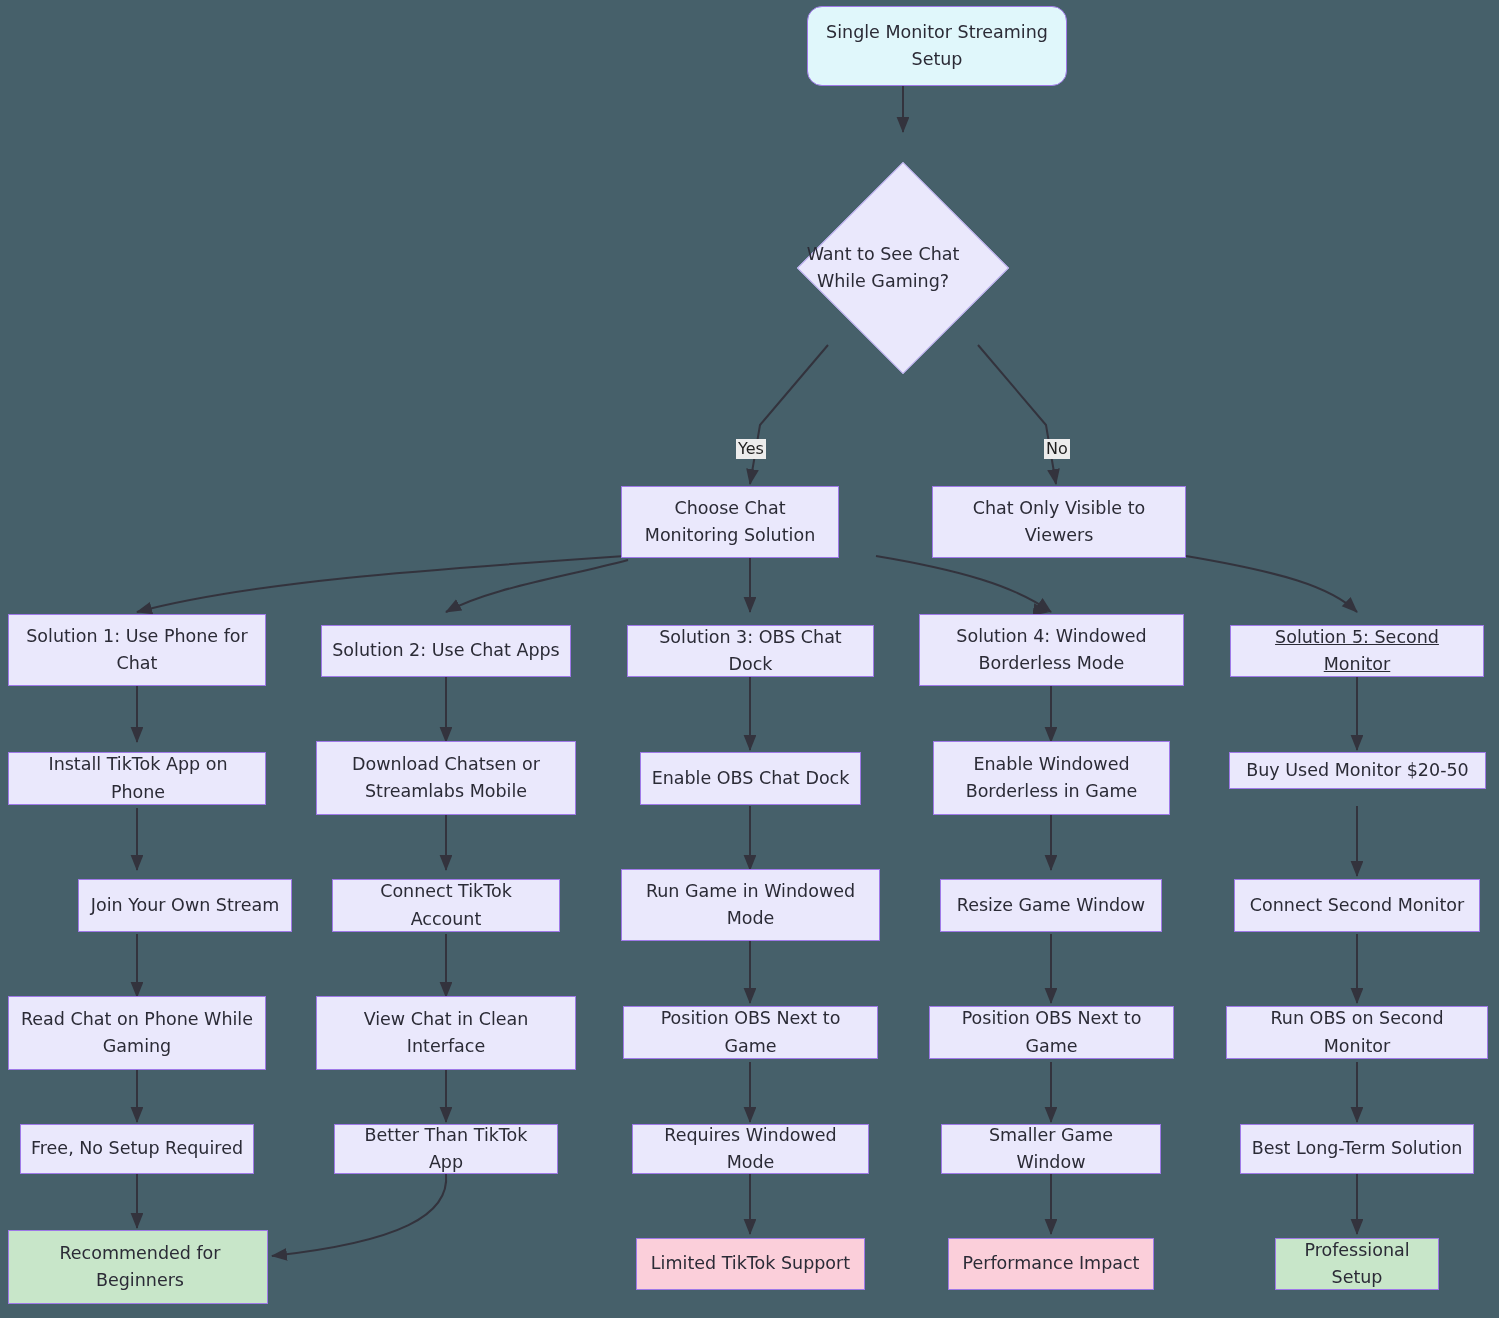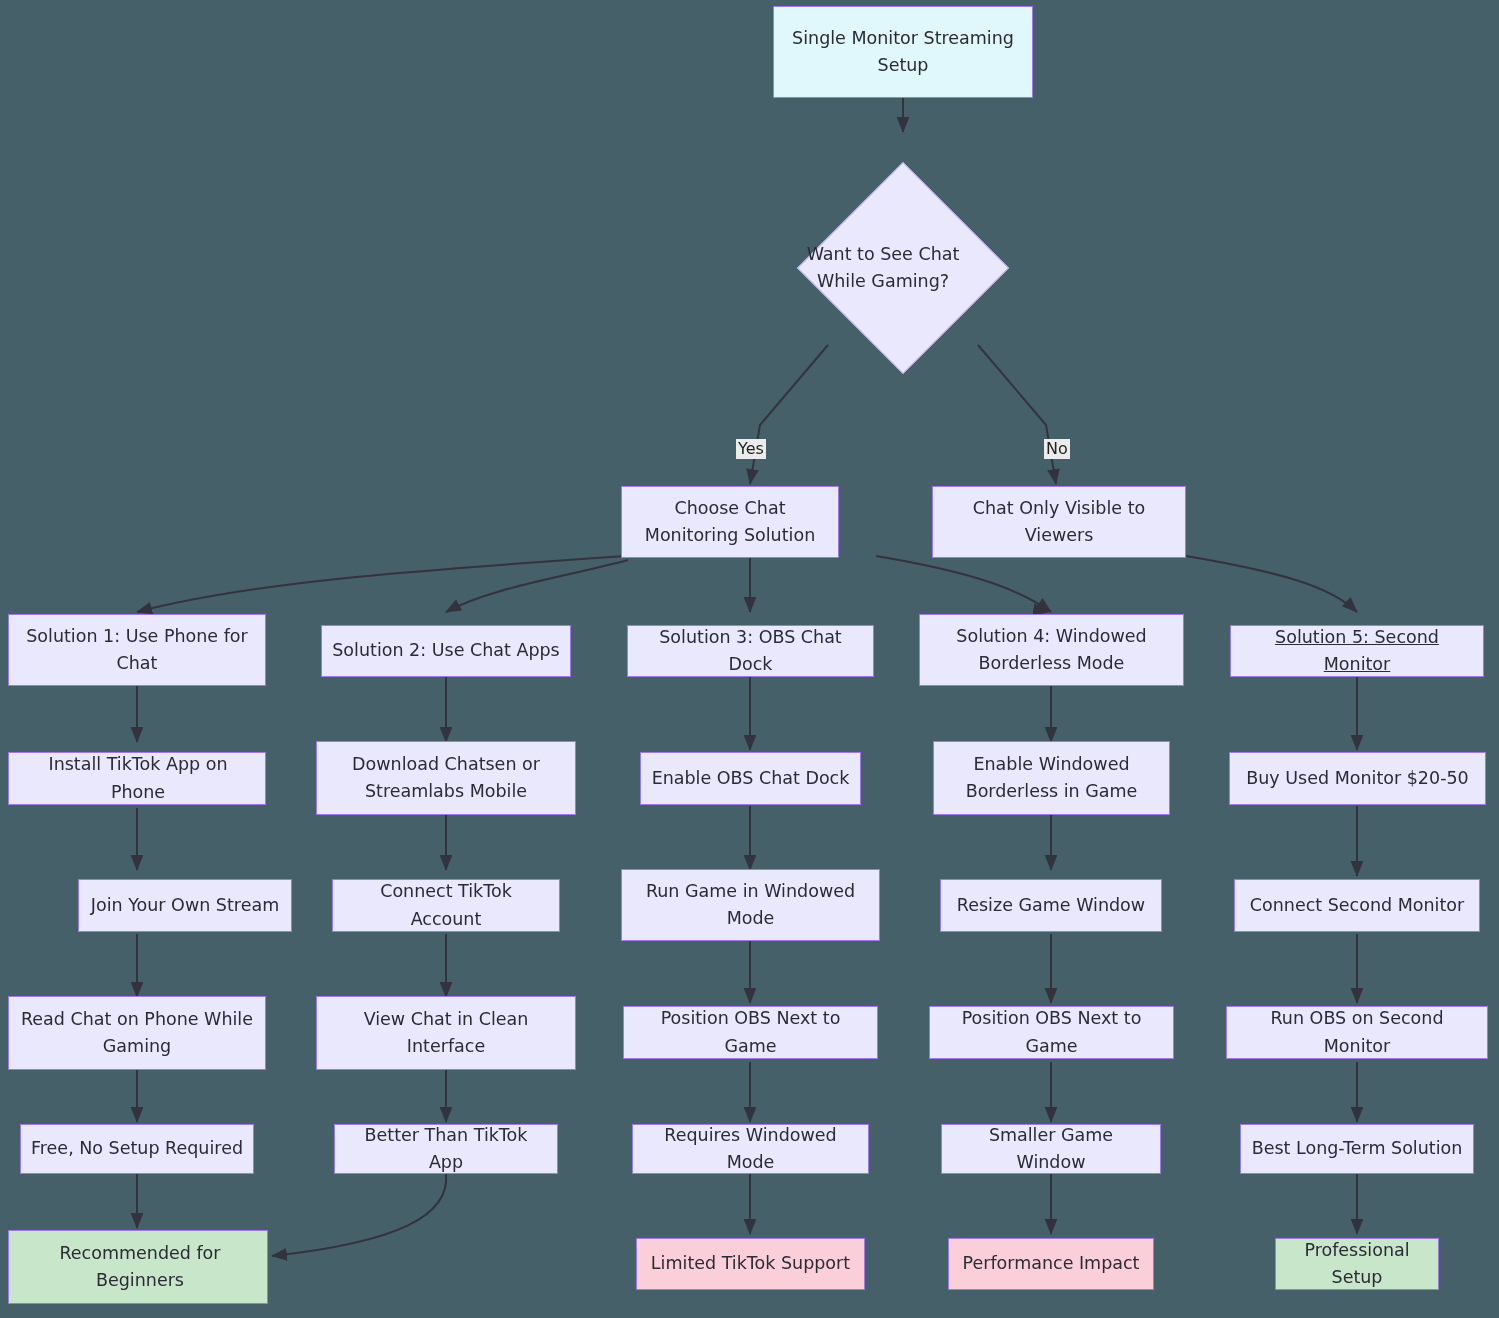--- a/index.html
+++ b/index.html
@@ -136,21 +136,21 @@
       <path d="M1051,1174 L1051,1234"></path>
 
       <path d="M1357,676 L1357,750"></path>
       <path d="M1357,806 L1357,876"></path>
       <path d="M1357,934 L1357,1003"></path>
       <path d="M1357,1062 L1357,1122"></path>
       <path d="M1357,1174 L1357,1234"></path>
     </g>
   </svg>
 
-  <div class="node start" style="left:773px; top:6px; width:260px; height:92px;">
+  <div class="node start" style="left:807px; top:6px; width:260px; height:80px;border-radius:15px;">
     <span>Single Monitor Streaming Setup</span>
   </div>
 
   <div class="node decision" style="left:828px; top:193px; width:150px; height:150px;">
     <div class="decision-shape"></div>
     <span class="decision-label" style="width:230px; margin-left:-40px;">Want to See Chat While Gaming?</span>
   </div>
 
   <div class="edge-label" style="left:736px; top:439px;">Yes</div>
   <div class="edge-label" style="left:1044px; top:439px;">No</div>
@@ -184,21 +184,21 @@
   </div>
   <div class="node" style="left:316px; top:741px; width:260px; height:74px;">
     <span>Download Chatsen or Streamlabs Mobile</span>
   </div>
   <div class="node" style="left:640px; top:752px; width:221px; height:53px;">
     <span>Enable OBS Chat Dock</span>
   </div>
   <div class="node" style="left:933px; top:741px; width:237px; height:74px;">
     <span>Enable Windowed Borderless in Game</span>
   </div>
-  <div class="node" style="left:1229px; top:752px; width:257px; height:53px;align-items:center;">
+  <div class="node" style="left:1229px; top:752px; width:257px; height:37px;align-items:center;">
     <span>Buy Used Monitor $20-50</span>
   </div>
 
   <div class="node" style="left:30px; top:879px; width:214px; height:53px;margin-left:48px;">
     <span>Join Your Own Stream</span>
   </div>
   <div class="node" style="left:332px; top:879px; width:228px; height:53px;">
     <span>Connect TikTok Account</span>
   </div>
   <div class="node" style="left:621px; top:869px; width:259px; height:72px;">

